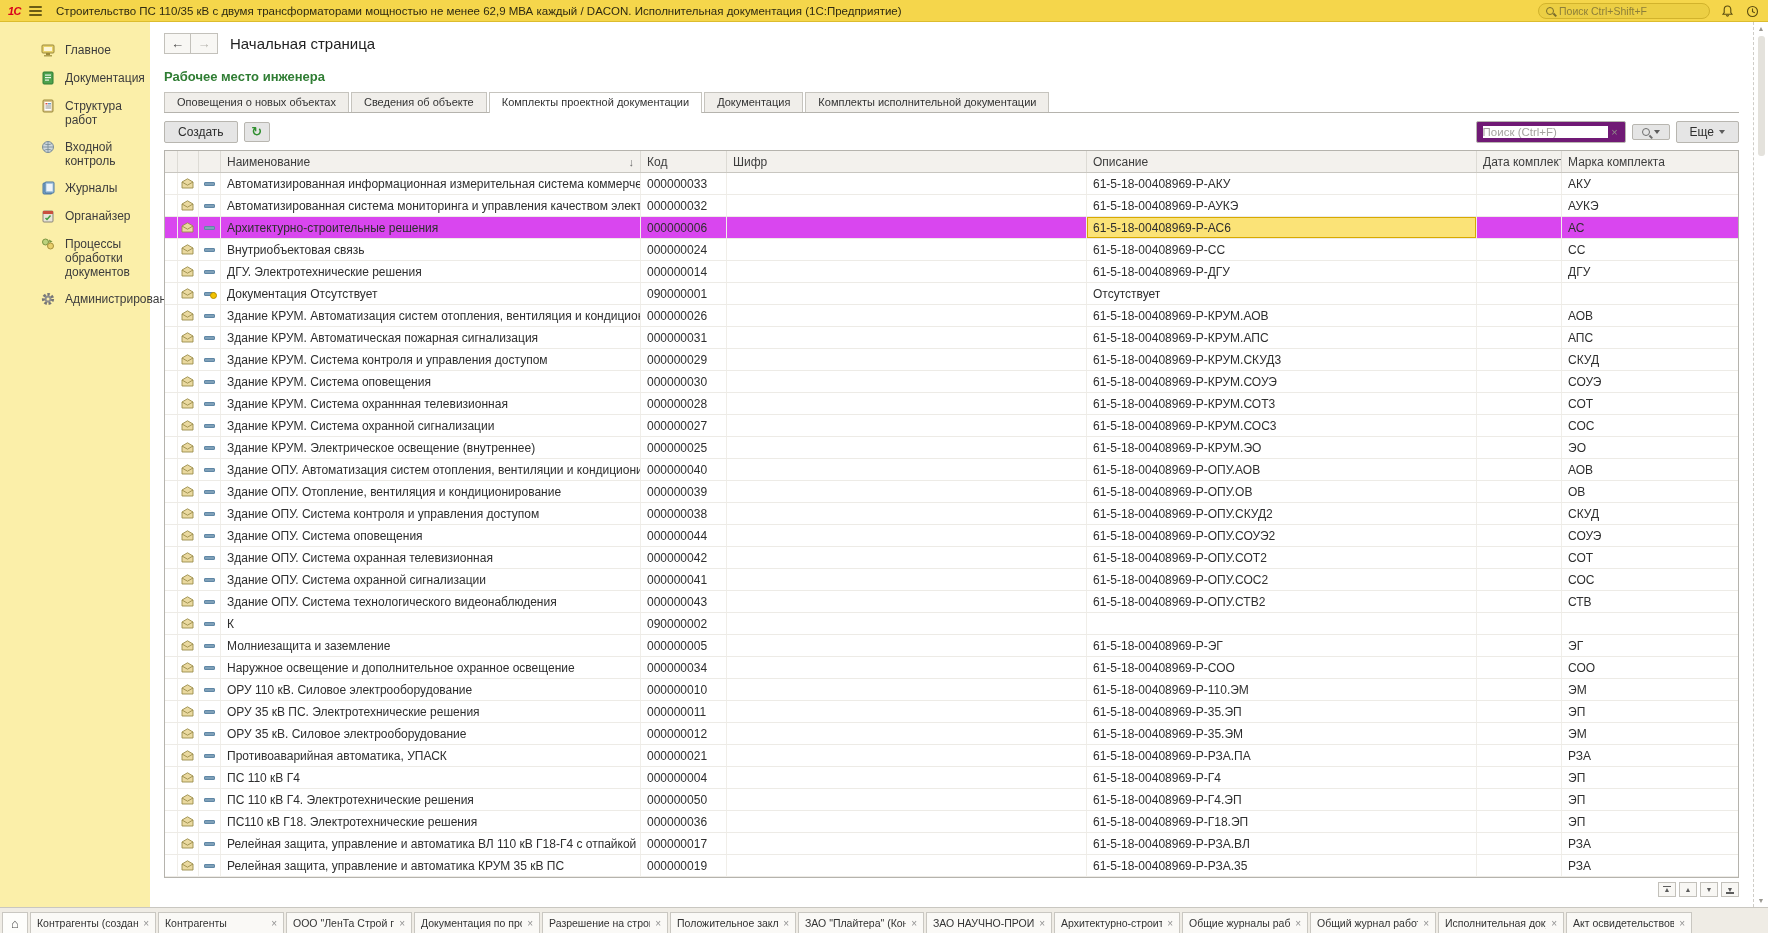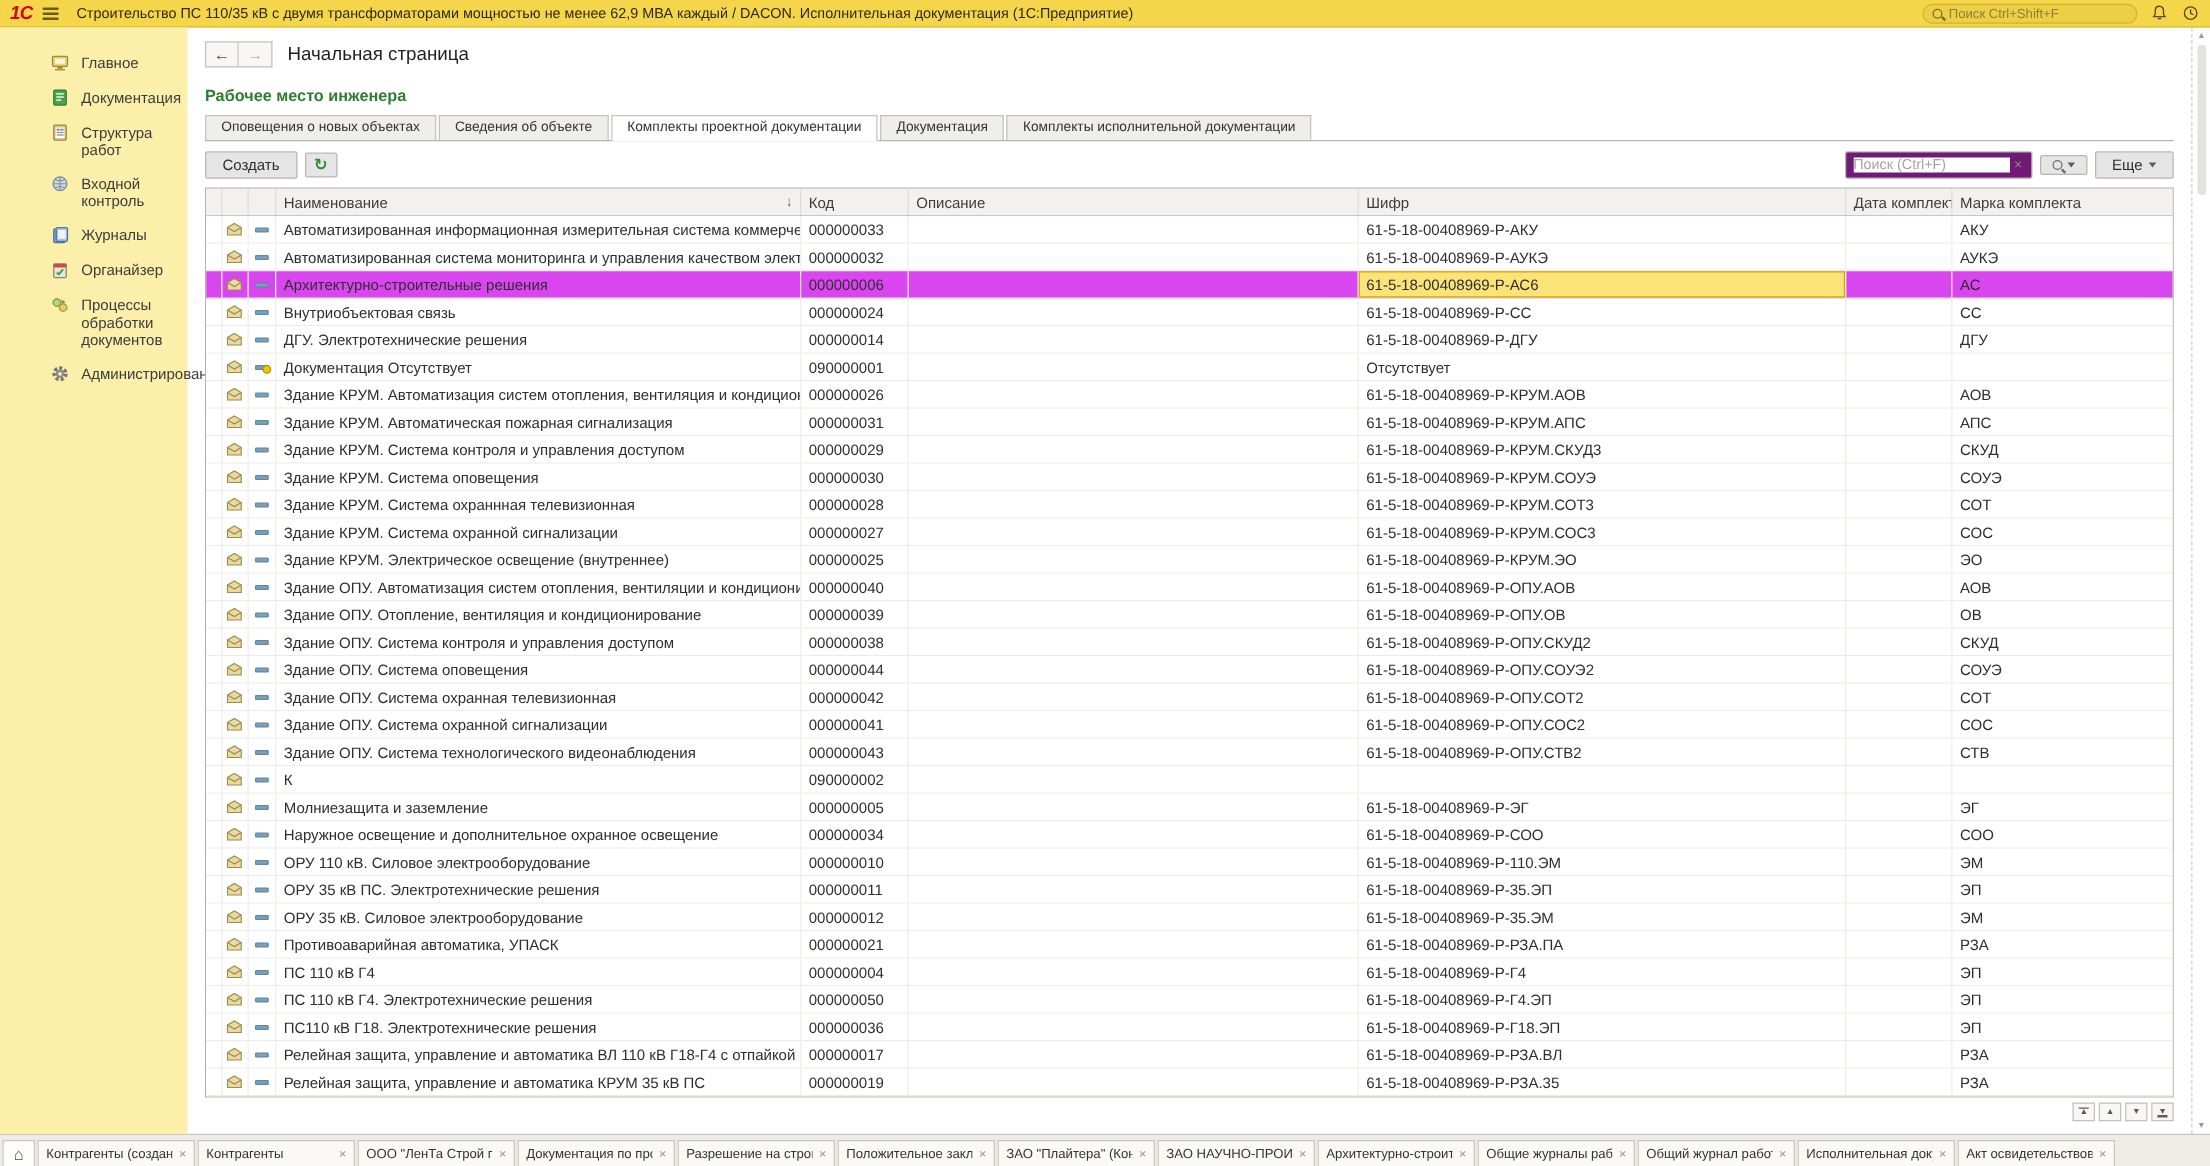--- a/index.html
+++ b/index.html
@@ -2,25 +2,25 @@
 <html><head>
 <meta charset="utf-8">
 <style>
   * { margin:0; padding:0; box-sizing:border-box; }
   html,body { width:1768px; height:933px; overflow:hidden; }
   body { font-family:"Liberation Sans","DejaVu Sans",sans-serif; font-size:12px; color:#333; background:#fff; }
 
   
   .titlebar { height:22px; background:#f5d64b; border-bottom:1px solid #dcbc2e;
     display:flex; align-items:center; gap:8px; padding:0 8px; }
-  .logo { color:#d8001c; font-weight:bold; font-size:15px; font-style:italic; letter-spacing:-0.5px; }
+  .logo { color:#d8001c; font-weight:bold; font-size:11px; font-style:italic; letter-spacing:-0.5px; }
   .hamburger { width:13px; display:flex; flex-direction:column; gap:2px; cursor:pointer; }
   .hamburger span { height:2px; background:#6b5c14; border-radius:1px; }
   .tb-title { font-size:11.5px; color:#2e2a12; margin-left:6px; white-space:nowrap; overflow:hidden; }
-  .tb-right { margin-left:auto; display:flex; align-items:center; gap:10px; }
+  .tb-right { margin-left:auto; display:flex; align-items:flex-end; gap:10px; }
   .tb-search { display:flex; align-items:center; gap:5px; background:#eccf44; border:1px solid #d2b32c;
     border-radius:9px; height:16px; padding:0 7px; width:172px; }
   .tb-search input { border:none; outline:none; background:transparent; font-size:10.5px; width:130px;
     color:#5c5320; font-family:inherit; }
   .tb-search input::placeholder { color:#8d7f3a; }
   .mag { width:8px; height:8px; border:1.5px solid #7a6d2c; border-radius:50%; position:relative; flex:none; }
   .mag::after { content:""; position:absolute; width:4px; height:1.5px; background:#7a6d2c;
     transform:rotate(45deg); right:-4px; bottom:-2px; }
   .tb-ic { width:15px; height:15px; display:flex; align-items:center; justify-content:center; cursor:pointer; }
 
@@ -271,22 +271,22 @@
     <div class="dtable">
       <div class="thead">
         <div class="th"></div>
         <div class="th" style="padding:0;"></div>
         <div class="th" style="padding:0;"></div>
         <div class="th">
           <span>Наименование</span>
           <span class="sort">↓</span>
         </div>
         <div class="th">Код</div>
+        <div class="th">Шифр</div>
         <div class="th">Описание</div>
-        <div class="th">Шифр</div>
         <div class="th">Дата комплекта</div>
         <div class="th">Марка комплекта</div>
       </div>
       <div class="tbody">
           <div class="trow">
             <div class="td c-sel"></div>
             <div class="td c-ic">
               <svg width="13" height="11" viewBox="0 0 13 11">
                 <path d="M1 4 L6.5 0.8 L12 4 V10 H1 Z" fill="#ead9a0" stroke="#9a8c4a" stroke-width="0.9"></path>
                 <path d="M1 4 L6.5 7.2 L12 4" fill="none" stroke="#9a8c4a" stroke-width="0.9"></path>

